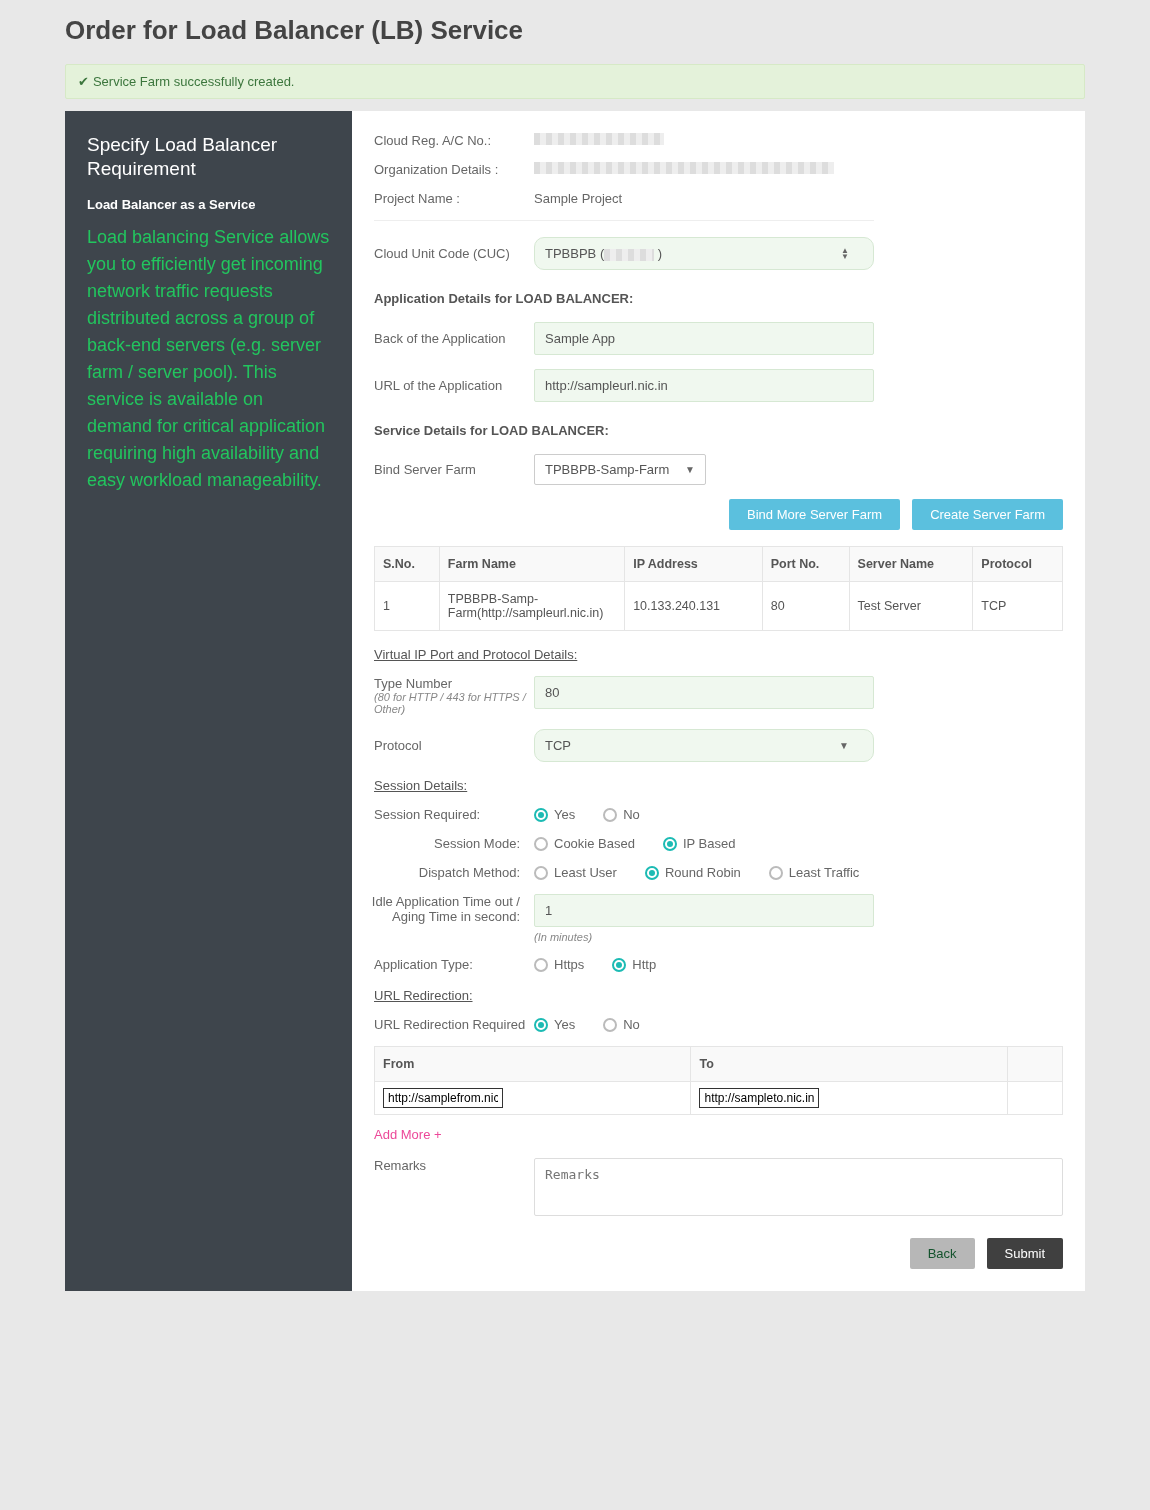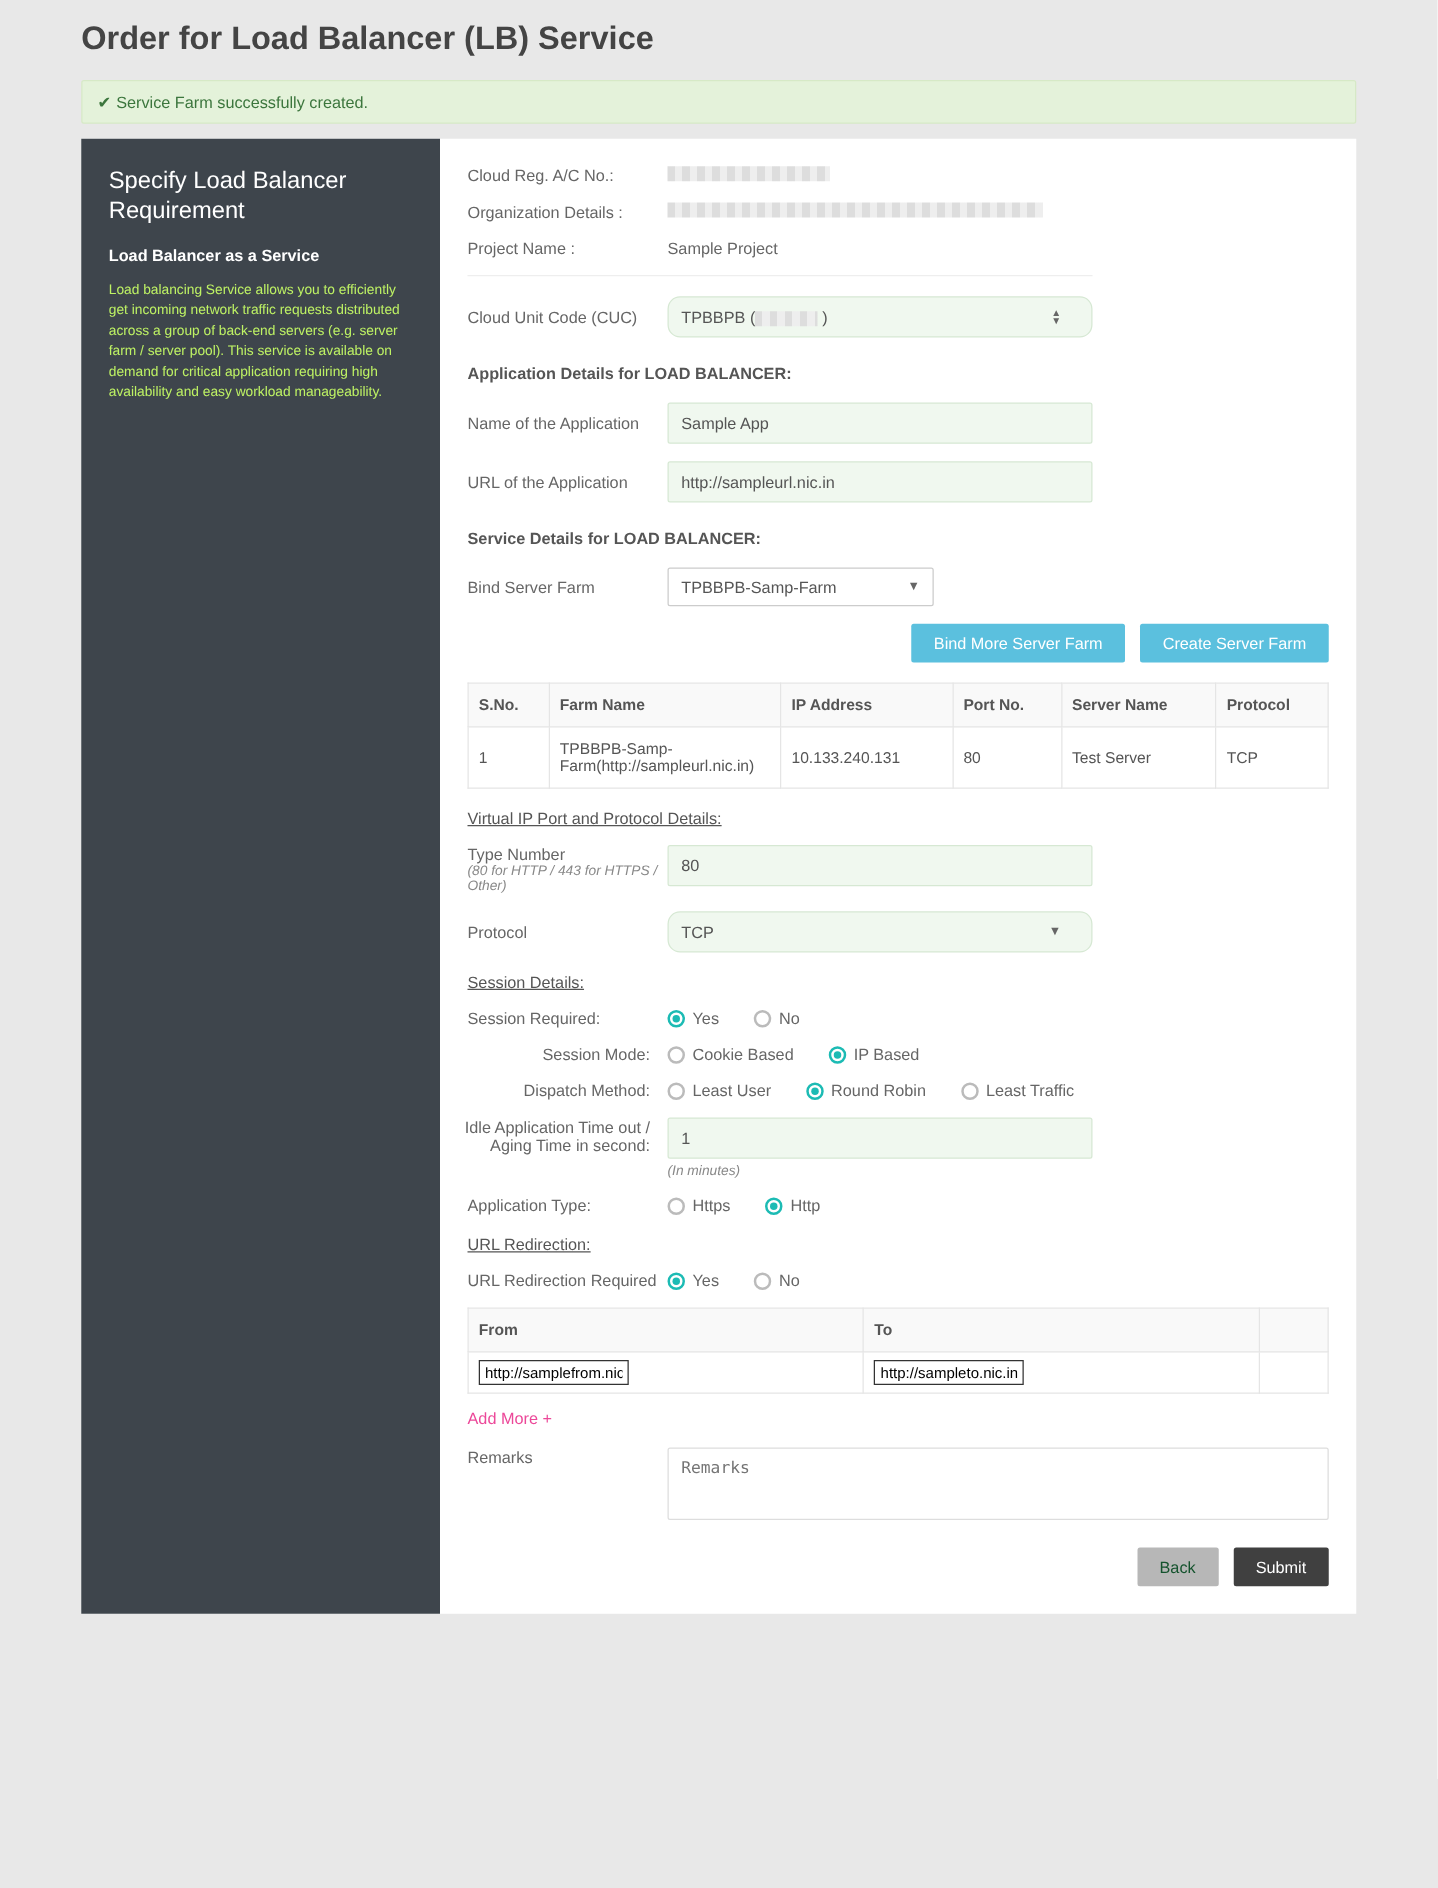--- a/index.html
+++ b/index.html
@@ -4,38 +4,38 @@
 <style>
 * { box-sizing: border-box; margin: 0; padding: 0; }
 body { background: #e8e8e8; font-family: "Segoe UI", Arial, sans-serif; font-size: 13px; color: #555; padding: 15px 65px 40px; }
 h1 { font-size: 26px; font-weight: 600; color: #444; margin-bottom: 18px; }
 .alert { background: #e4f2da; border: 1px solid #d6e9c6; color: #3c763d; padding: 9px 12px; margin-bottom: 12px; border-radius: 2px; font-size: 13px; }
 .alert .check { display: inline-block; margin-right: 4px; }
 .panel { display: flex; background: #fff; }
 .sidebar { width: 287px; background: #3e454c; color: #e2e2e2; padding: 22px; flex-shrink: 0; }
 .sidebar h2 { font-size: 19px; font-weight: 400; color: #fff; line-height: 1.25; margin-bottom: 16px; }
 .sidebar h3 { font-size: 13px; font-weight: 600; color: #fff; margin-bottom: 12px; }
-.sidebar p { font-size: 11px; line-height: 1.5; color: #bef264; }
+.sidebar p { font-size: 18px; line-height: 1.5; color: #22c55e; }
 .main { flex: 1; padding: 22px; font-size: 13px; color: #666; }
 .row { display: flex; align-items: center; margin-bottom: 14px; }
 .row.top { align-items: flex-start; }
 .lbl { width: 160px; flex-shrink: 0; font-size: 13px; color: #666; }
 .lbl.right { text-align: right; padding-right: 14px; width: 160px; margin-left: -18px; width: 178px; }
 .val { flex: 1; }
 .redact { display: inline-block; height: 12px; background: repeating-linear-gradient(90deg,#ddd,#ddd 6px,#eee 6px,#eee 12px); }
 hr.sep { border: none; border-top: 1px solid #eee; margin: 4px 0 16px; }
 .section-head { font-weight: 600; color: #555; margin: 21px 0 16px; font-size: 13px; }
 .section-sub { text-decoration: underline; color: #555; margin: 16px 0 14px; font-size: 13px; }
 .input-green { width: 320px; background: #f0f8ef; border: 1px solid #d6e8d3; padding: 8px 10px; color: #555; border-radius: 2px; font-size: 13px; }
 .input-green.full { width: 100%; }
 .select-green { width: 320px; background: #f0f8ef; border: 1px solid #d6e8d3; padding: 8px 24px 8px 10px; color: #555; border-radius: 10px; font-size: 13px; position: relative; display: flex; justify-content: space-between; align-items: center; }
 .select-green.full { width: 100%; }
 .chev { font-size: 10px; color: #666; }
 .chev2 { display: flex; flex-direction: column; font-size: 8px; line-height: 6px; color: #666; }
-.select-white { width: 213px; background: #fff; border: 1px solid #ccc; padding: 7px 10px; color: #555; border-radius: 2px; font-size: 13px; display: flex; justify-content: space-between; align-items: center; }
+.select-white { width: 172px; background: #fff; border: 1px solid #ccc; padding: 7px 10px; color: #555; border-radius: 2px; font-size: 13px; display: flex; justify-content: space-between; align-items: center; }
 .hint { font-style: italic; font-size: 11px; color: #888; }
 .btn-row { display: flex; justify-content: flex-end; gap: 12px; margin: 12px 0 16px; }
 .btn { padding: 8px 18px; border: none; border-radius: 2px; font-size: 13px; cursor: pointer; }
 .btn-blue { background: #5bc0de; color: #fff; }
 .btn-blue2 { background: #404040; color: #fff; }
 .btn-grey { background: #b7b7b7; color: #14532d; }
 table { width: 100%; border-collapse: collapse; margin-bottom: 12px; }
 th, td { border: 1px solid #e5e5e5; padding: 10px 8px; text-align: left; font-size: 12.5px; color: #555; }
 th { background: #f9f9f9; font-weight: 600; }
 .radio-group { display: flex; gap: 28px; align-items: center; }
@@ -88,21 +88,21 @@
           <span><span>TPBBPB    (</span><span class="redact" style="width:50px;vertical-align:middle"></span>&nbsp;)</span>
           <span class="chev2">
               <span>▲</span>
               <span>▼</span>
             </span>
         </div>
       </div>
 
       <div class="section-head">Application Details for LOAD BALANCER:</div>
       <div class="row">
-        <div class="lbl">Name of the Application</div>
+        <div class="lbl">Back of the Application</div>
         <div class="input-green full">Sample App</div>
       </div>
       <div class="row">
         <div class="lbl">URL of the Application</div>
         <div class="input-green full">http://sampleurl.nic.in</div>
       </div>
 
       <div class="section-head">Service Details for LOAD BALANCER:</div>
       <div class="row">
         <div class="lbl">Bind Server Farm</div>

